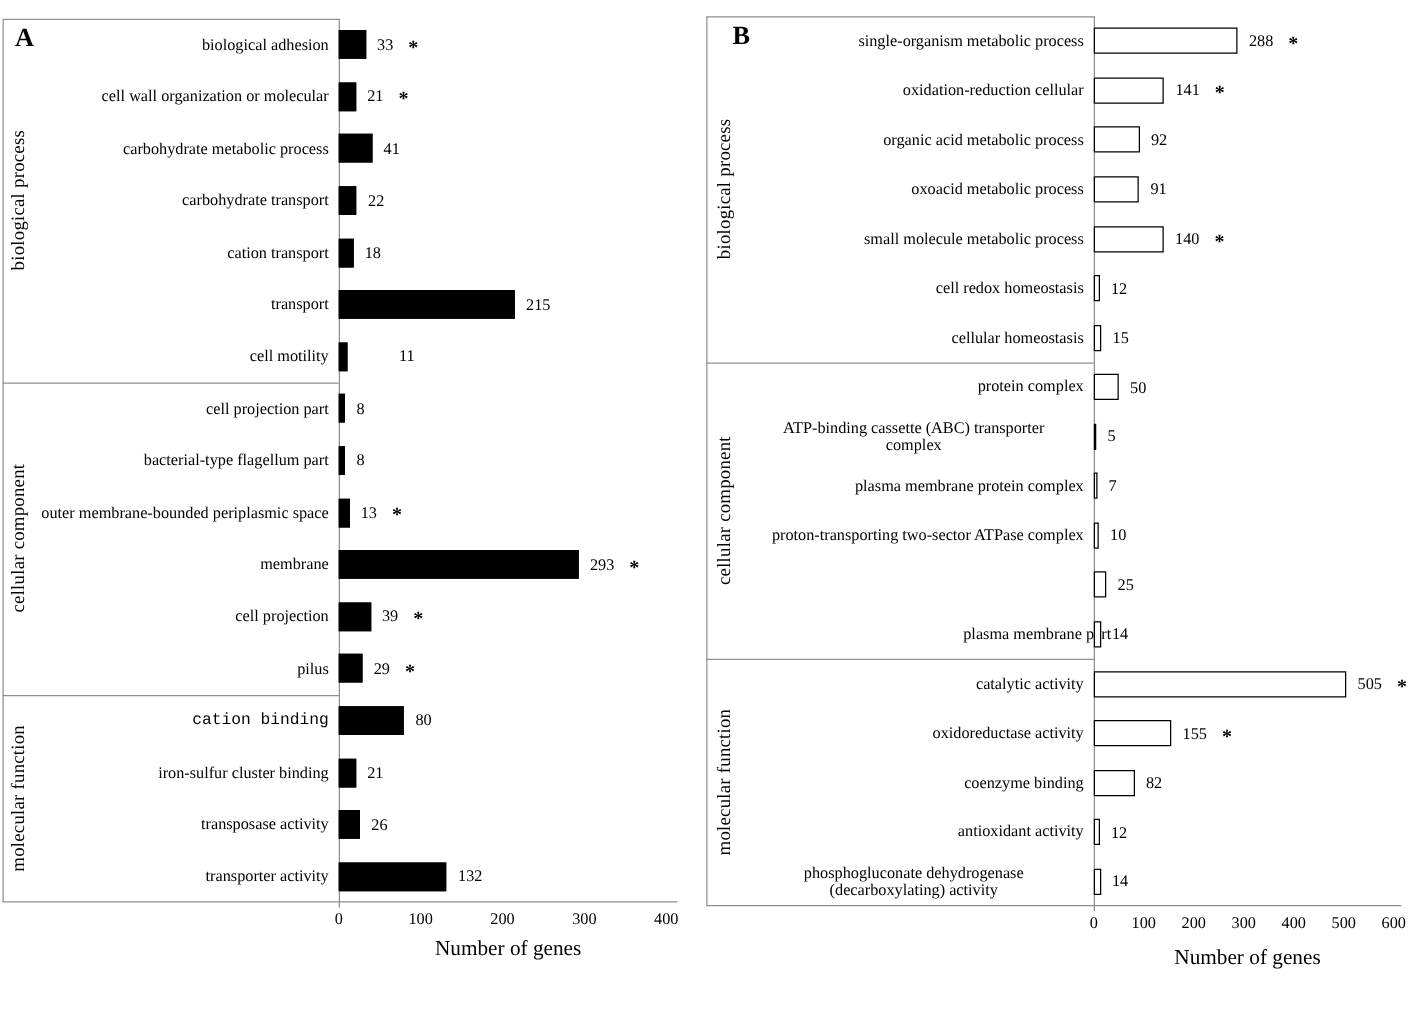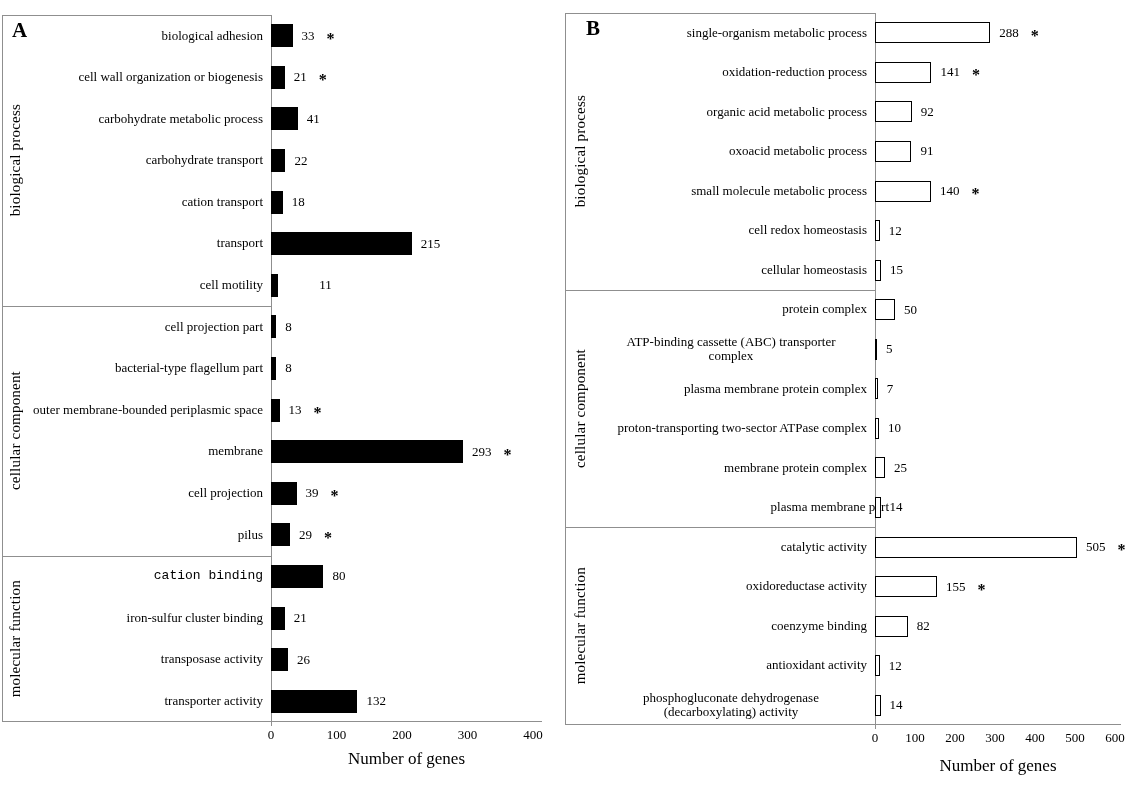--- a/index.html
+++ b/index.html
@@ -38,21 +38,21 @@
       <div class="grouplabel" style="left: 2px; top: 15px; width: 26px; height: 291.118px;">
         <span>biological process</span>
       </div>
       <div class="divider" style="left: 2px; top: 306.118px; width: 269px;"></div>
       <div class="catlabel right" style="left: 28px; top: 15px; width: 235px; height: 41.5882px;">biological adhesion</div>
       <div class="bar" style="left: 271px; top: 24.2941px; width: 21.615px; height: 23px; background: rgb(0, 0, 0); border: 1px solid rgb(0, 0, 0);"></div>
       <div class="valwrap" style="left: 301.615px; top: 15px; height: 41.5882px;">
         <span>33</span>
         <span class="star">*</span>
       </div>
-      <div class="catlabel right" style="left: 28px; top: 56.5882px; width: 235px; height: 41.5882px;">cell wall organization or biogenesis</div>
+      <div class="catlabel right" style="left: 28px; top: 56.5882px; width: 235px; height: 41.5882px;">cell wall organization or molecular</div>
       <div class="bar" style="left: 271px; top: 65.8824px; width: 13.755px; height: 23px; background: rgb(0, 0, 0); border: 1px solid rgb(0, 0, 0);"></div>
       <div class="valwrap" style="left: 293.755px; top: 56.5882px; height: 41.5882px;">
         <span>21</span>
         <span class="star">*</span>
       </div>
       <div class="catlabel right" style="left: 28px; top: 98.1765px; width: 235px; height: 41.5882px;">carbohydrate metabolic process</div>
       <div class="bar" style="left: 271px; top: 107.471px; width: 26.855px; height: 23px; background: rgb(0, 0, 0); border: 1px solid rgb(0, 0, 0);"></div>
       <div class="valwrap" style="left: 306.855px; top: 98.1765px; height: 41.5882px;">
         <span>41</span>
       </div>
@@ -152,21 +152,21 @@
       <div class="grouplabel" style="left: 565px; top: 13px; width: 30px; height: 276.889px;">
         <span>biological process</span>
       </div>
       <div class="divider" style="left: 565px; top: 289.889px; width: 310px;"></div>
       <div class="catlabel right" style="left: 595px; top: 13px; width: 272px; height: 39.5556px;">single-organism metabolic process</div>
       <div class="bar" style="left: 875px; top: 22.2778px; width: 115.2px; height: 21px; background: rgb(255, 255, 255); border: 1px solid rgb(0, 0, 0);"></div>
       <div class="valwrap" style="left: 999.2px; top: 13px; height: 39.5556px; font-family: Liberation Serif, serif;">
         <span>288</span>
         <span class="star">*</span>
       </div>
-      <div class="catlabel right" style="left: 595px; top: 52.5556px; width: 272px; height: 39.5556px;">oxidation-reduction process</div>
+      <div class="catlabel right" style="left: 595px; top: 52.5556px; width: 272px; height: 39.5556px;">oxidation-reduction cellular</div>
       <div class="bar" style="left: 875px; top: 61.8333px; width: 56.4px; height: 21px; background: rgb(255, 255, 255); border: 1px solid rgb(0, 0, 0);"></div>
       <div class="valwrap" style="left: 940.4px; top: 52.5556px; height: 39.5556px;">
         <span>141</span>
         <span class="star">*</span>
       </div>
       <div class="catlabel right" style="left: 595px; top: 92.1111px; width: 272px; height: 39.5556px;">organic acid metabolic process</div>
       <div class="bar" style="left: 875px; top: 101.389px; width: 36.8px; height: 21px; background: rgb(255, 255, 255); border: 1px solid rgb(0, 0, 0);"></div>
       <div class="valwrap" style="left: 920.8px; top: 92.1111px; height: 39.5556px;">
         <span>92</span>
       </div>
@@ -209,21 +209,20 @@
       <div class="catlabel right" style="left: 595px; top: 369px; width: 272px; height: 39.5556px;">plasma membrane protein complex</div>
       <div class="bar" style="left: 875px; top: 378.278px; width: 2.8px; height: 21px; background: rgb(255, 255, 255); border: 1px solid rgb(0, 0, 0);"></div>
       <div class="valwrap" style="left: 886.8px; top: 369px; height: 39.5556px;">
         <span>7</span>
       </div>
       <div class="catlabel right" style="left: 595px; top: 408.556px; width: 272px; height: 39.5556px;">proton-transporting two-sector ATPase complex</div>
       <div class="bar" style="left: 875px; top: 417.833px; width: 4px; height: 21px; background: rgb(255, 255, 255); border: 1px solid rgb(0, 0, 0);"></div>
       <div class="valwrap" style="left: 888px; top: 408.556px; height: 39.5556px;">
         <span>10</span>
       </div>
-      <div class="catlabel right" style="left: 595px; top: 448.111px; width: 272px; height: 39.5556px;">membrane protein complex</div>
       <div class="bar" style="left: 875px; top: 457.389px; width: 10px; height: 21px; background: rgb(255, 255, 255); border: 1px solid rgb(0, 0, 0);"></div>
       <div class="valwrap" style="left: 894px; top: 448.111px; height: 39.5556px;">
         <span>25</span>
       </div>
       <div class="catlabel right" style="left: 617px; top: 487.667px; width: 272px; height: 39.5556px;">plasma membrane part</div>
       <div class="bar" style="left: 875px; top: 496.944px; width: 5.6px; height: 21px; background: rgb(255, 255, 255); border: 1px solid rgb(0, 0, 0);"></div>
       <div class="valwrap" style="left: 889.6px; top: 487.667px; height: 39.5556px;">
         <span>14</span>
       </div>
       <div class="grouplabel" style="left: 565px; top: 527.222px; width: 30px; height: 197.778px;">

